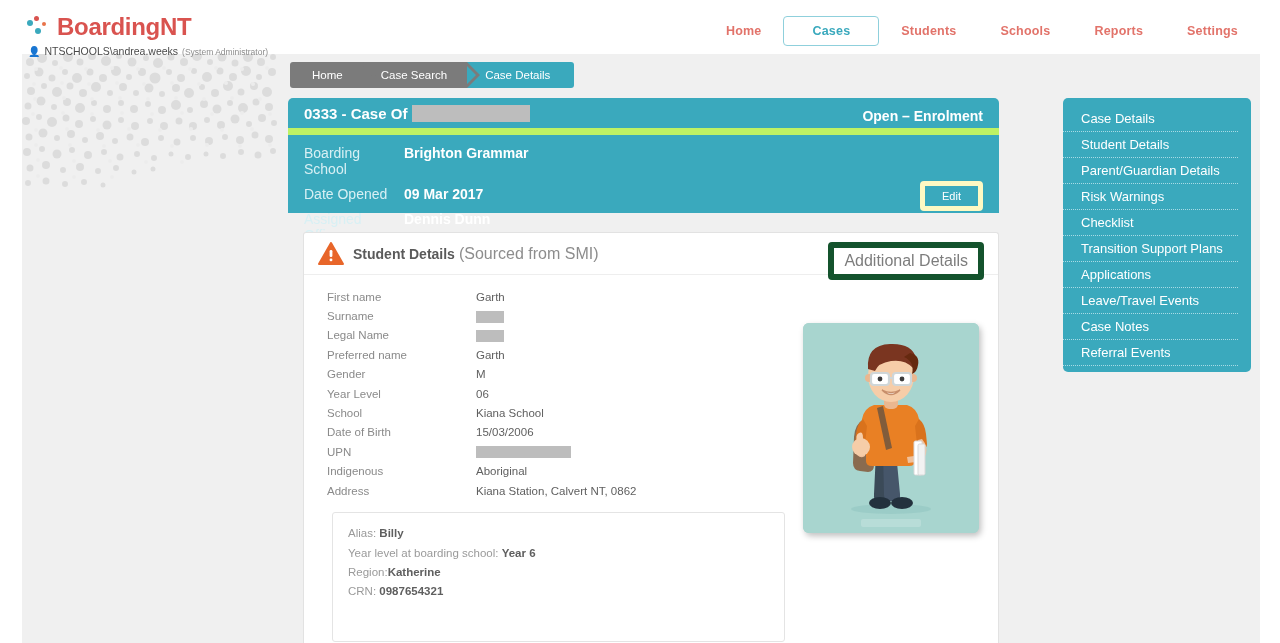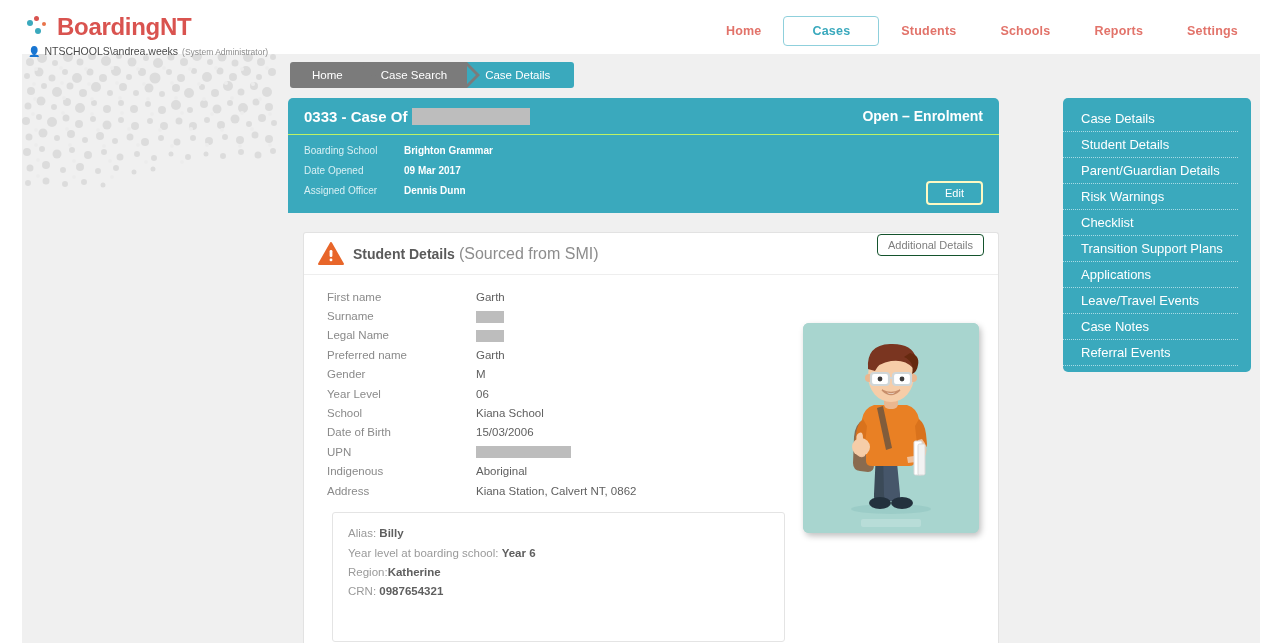--- a/index.html
+++ b/index.html
@@ -95,62 +95,62 @@
   }
   .crumb .arrow svg { display: block; }
 
   
   .casecard {
     position: absolute; left: 288px; top: 98px; width: 711px; height: 115px;
     background: #3aa9bd; border-radius: 5px 5px 0 0; z-index: 10;
   }
   .casetitlerow {
     position: relative; height: 37px; display: flex; align-items: center;
-    padding: 0 16px; border-bottom: 1px solid #bef264; margin: 0 0px;
+    padding: 0 16px; border-bottom: 7px solid #bef264; margin: 0 0px;
   }
   .casetitle {
     font-size: 15px; font-weight: bold; color: #ffffff; display: flex;
     align-items: center; gap: 0px;
   }
   .redact {
     display: inline-block; background: #bdbdbd; height: 17px; vertical-align: middle;
   }
   .redact-title { width: 118px; margin-left: 5px; }
   .casestatus {
     position: absolute; right: 16px; top: 10px;
     font-size: 14px; font-weight: bold; color: #ffffff;
   }
   .casefields { padding: 10px 16px 0 16px; position: relative; }
-  .cfrow { display: flex; margin-bottom: 9px; font-size: 10px; }
+  .cfrow { display: flex; margin-bottom: 9px; font-size: 14px; }
   .cflabel { width: 100px; color: #d8f0f4; }
   .cfval { color: #ffffff; font-weight: bold; }
   .editbtn {
     position: absolute; right: 16px; top: 46px;
-    border: 2px solid #fef9c3; border-radius: 4px; background: transparent;
+    border: 5px solid #fef9c3; border-radius: 4px; background: transparent;
     color: #ffffff; font-size: 11px; padding: 4px 17px; cursor: pointer;
     font-family: "Liberation Sans", sans-serif;
   }
 
   
   .studentcard {
     position: absolute; left: 303px; top: 232px; width: 696px; height: 411px;
     background: #ffffff; border: 1px solid #e2e2e2; border-bottom: none;
     border-radius: 3px 3px 0 0; z-index: 10;
   }
   .sdhead {
     position: relative; height: 42px; display: flex; align-items: center;
     padding: 0 14px; border-bottom: 1px solid #eeeeee;
   }
   .warnicon { width: 26px; height: 24px; margin-right: 9px; }
   .sdtitle { font-size: 14px; font-weight: bold; color: #5a5a5a; }
   .sdsub { font-size: 16px; color: #8d8d8d; margin-left: 4px; }
   .addbtn {
-    position: absolute; right: 14px; top: 1px;
-    border: 1px solid #14532d; border-radius: 4px; background: #ffffff;
-    color: #7d7d7d; font-size: 11px; padding: 4px 10px; cursor: pointer;
+    position: absolute; right: 14px; top: 9px;
+    border: 6px solid #14532d; border-radius: 4px; background: #ffffff;
+    color: #7d7d7d; font-size: 16px; padding: 4px 10px; cursor: pointer;
     font-family: "Liberation Sans", sans-serif;
   }
 
   .sdbody { position: relative; padding: 12px 14px 0 14px; }
   .fieldlist { width: 430px; }
   .frow { display: flex; align-items: center; height: 19.4px; font-size: 11.5px; }
   .flabel { width: 158px; color: #8a8a8a; padding-left: 9px; }
   .fval { color: #5f5f5f; }
   .redact-sm { width: 28px; height: 12px; }
   .redact-md { width: 95px; height: 12px; }

